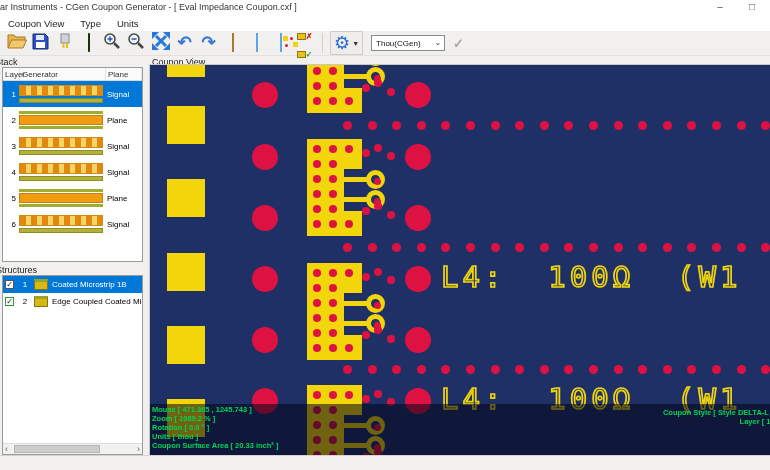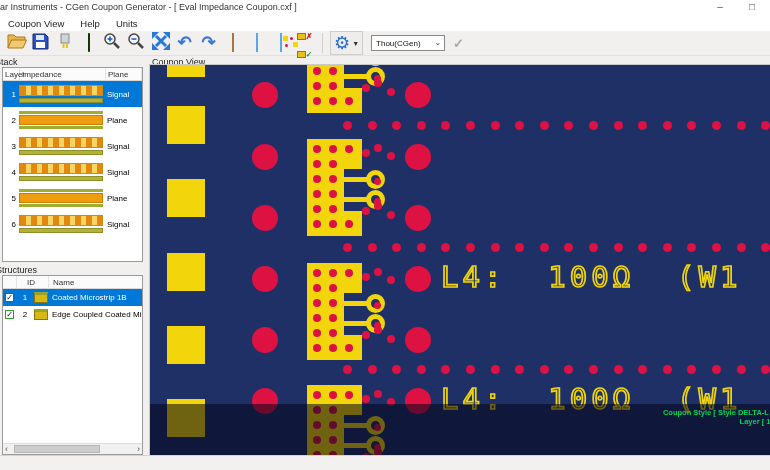--- a/index.html
+++ b/index.html
@@ -98,21 +98,21 @@
 <div id="app">
 
   <div class="titlebar">
     <span class="title">Polar Instruments - CGen Coupon Generator - [ Eval Impedance Coupon.cxf ]</span>
     <span class="winbtn" style="left:708px">–</span>
     <span class="winbtn" style="left:740px">□</span>
   </div>
 
   <div class="menubar" id="menubar">
       <span class="menuitem">Coupon View</span>
-      <span class="menuitem">Help</span>
+      <span class="menuitem">Type</span>
       <span class="menuitem">Units</span>
     </div>
 
   <div class="toolbar" id="toolbar">
       <div class="tbtn">
         <span><svg width="20" height="17" viewBox="0 0 20 17">
             <path d="M1 15 V2 h6 l2 2 h9 v4" fill="#e9b44c" stroke="#a97a20"></path>
             <path d="M1 15 L4.5 7 h15 L16 15 z" fill="#f0c86e" stroke="#a97a20"></path>
           </svg></span>
       </div>
@@ -181,21 +181,21 @@
         <span class="chev">⌄</span>
       </div>
       <span class="tcheck">✓</span>
     </div>
 
   <div class="leftpanel">
     <div class="grouplabel stack-label">Stack</div>
     <div class="panelbox stackbox" id="stacktable">
         <div class="srow shead">
           <span class="c-layer">Layer</span>
-          <span class="c-mat">Impedance</span>
+          <span class="c-mat">Generator</span>
           <span class="c-type">Plane</span>
         </div>
         <div class="srow sel">
           <span class="num">1</span>
           <span class="mat">
             <div class="cu-check"></div>
             <div class="pp"></div>
           </span>
           <span class="typ">Signal</span>
         </div>
@@ -237,25 +237,20 @@
           <span class="num">6</span>
           <span class="mat">
             <div class="cu-check"></div>
             <div class="pp"></div>
           </span>
           <span class="typ">Signal</span>
         </div>
       </div>
     <div class="grouplabel structures-label">Structures</div>
     <div class="panelbox structbox" id="structtable">
-        <div class="thead">
-          <span class="hcb"></span>
-          <span class="hid">ID</span>
-          <span class="hname">Name</span>
-        </div>
         <div class="trow sel">
           <span class="cb">✓</span>
           <span class="tid">1</span>
           <span class="sicon"></span>
           <span class="tname">Coated Microstrip 1B</span>
         </div>
         <div class="trow">
           <span class="cb green">✓</span>
           <span class="tid">2</span>
           <span class="sicon"></span>
@@ -442,20 +437,27 @@
         <div class="ringdot"></div>
       </div>
       <div class="dot" style="left: 212px; top: 330px; width: 8px; height: 8px;"></div>
       <div class="dot" style="left: 224px; top: 325px; width: 8px; height: 8px;"></div>
       <div class="dot" style="left: 237px; top: 333px; width: 8px; height: 8px;"></div>
       <div class="dot" style="left: 212px; top: 388px; width: 8px; height: 8px;"></div>
       <div class="dot" style="left: 224px; top: 383px; width: 8px; height: 8px;"></div>
       <div class="tl" style="left: 291px; top: 198px;">L4:  100Ω  (W1</div>
       <div class="tl" style="left: 291px; top: 320px;">L4:  100Ω  (W1</div>
       <div class="overlay"></div>
+      <div class="st-left">
+        <div>Mouse [ 471.365 , 1245.743 ]</div>
+        <div>Zoom [ 1089.2 % ]</div>
+        <div>Rotation [ 0.0 ° ]</div>
+        <div>Units [ thou ]</div>
+        <div>Coupon Surface Area [ 20.33 inch² ]</div>
+      </div>
       <div class="st-right">
         <div>Coupon Style [ Style DELTA-L 4</div>
         <div>Layer [ 1 ]</div>
       </div>
     </div>
 
   <div class="bottomstrip"></div>
 </div>
 
 </body></html>

